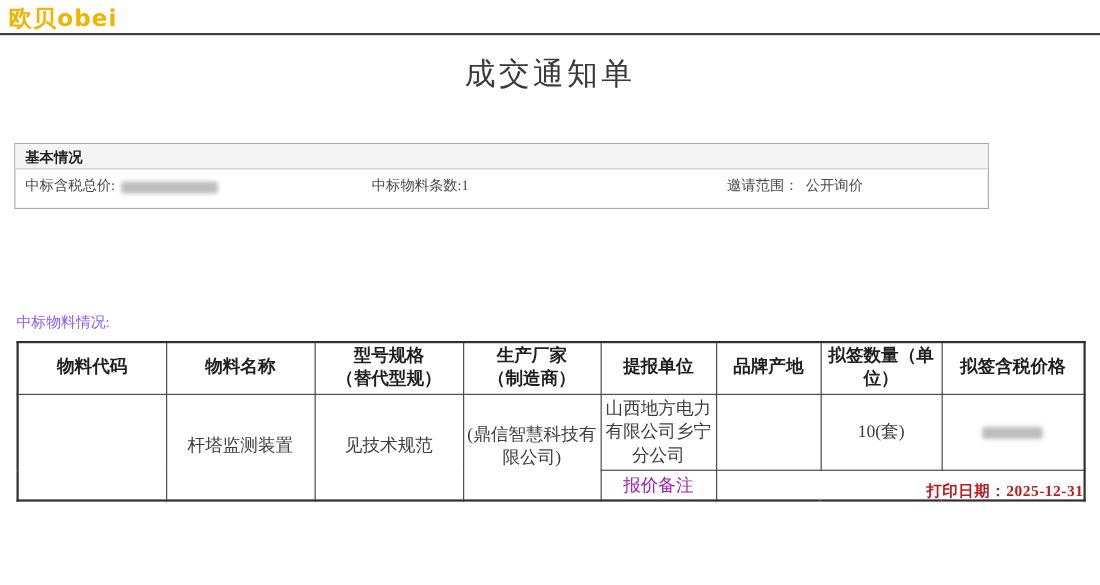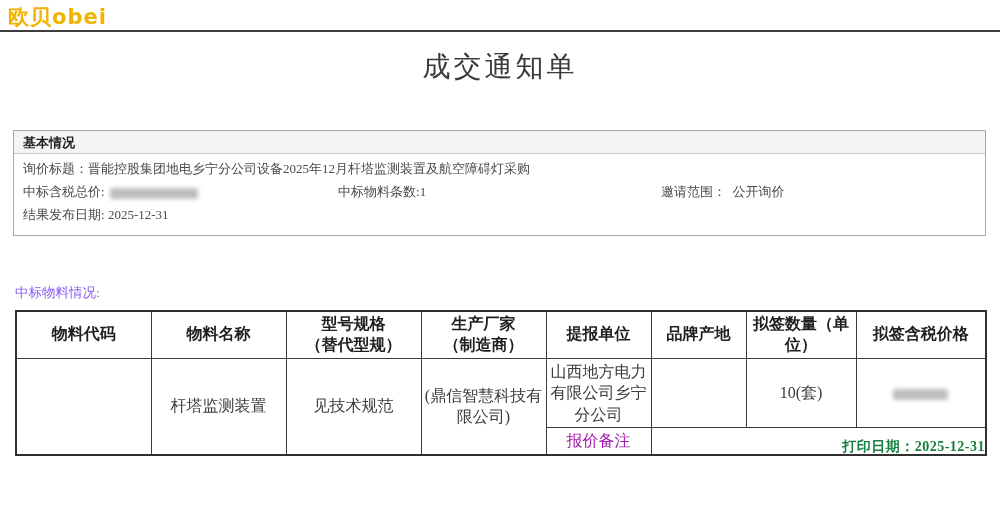--- a/index.html
+++ b/index.html
@@ -41,21 +41,21 @@
     text-align: center;
     font-size: 28px;
     font-weight: 400;
     letter-spacing: 3px;
     color: #3a3a3a;
   }
   .basic-box {
     position: absolute;
     left: 13px;
     top: 130px;
-    width: 973px;
+    width: 886px;
     border: 1px solid #a9a9a9;
     background: #ffffff;
   }
   .box-header {
     height: 23px;
     line-height: 23px;
     background: #f4f4f4;
     border-bottom: 1px solid #c9c9c9;
     font-weight: bold;
     font-size: 13px;
@@ -120,53 +120,47 @@
   }
   tr.sub-row-1 td { height: 44px; line-height: 1.35; }
   tr.sub-row-2 td { height: 27px; }
   td.remark-label { font-weight: normal; color: #a21caf; }
   .print-date {
     position: absolute;
     top: 438px;
     right: 15px;
     font-size: 14px;
     font-weight: bold;
-    color: #15803d;
+    color: #b91c1c;
     letter-spacing: 0.5px;
   }
 </style>
 </head>
 <body>
 
 <div class="page">
 
   <div class="logo">欧贝obei</div>
   <div class="top-rule"></div>
 
   <div class="doc-title">成交通知单</div>
 
   <div class="basic-box">
     <div class="box-header">基本情况</div>
     <div class="box-body">
 
-      <div class="info-row">
-        <span>询价标题：</span><span>晋能控股集团地电乡宁分公司设备2025年12月杆塔监测装置及航空障碍灯采购</span>
-      </div>
 
 
 
       <div class="info-row">
         <span>中标含税总价:</span><span class="redacted"></span>
         <span class="c2"><span>中标物料条数:</span><span>1</span></span>
         <span class="c3"><span>邀请范围：</span>&nbsp;&nbsp;<span>公开询价</span></span>
       </div>
 
-      <div class="info-row">
-        <span>结果发布日期: </span><span>2025-12-31</span>
-      </div>
 
     </div>
   </div>
 
   <div class="materials-label">中标物料情况:</div>
 
   <table class="materials">
     <colgroup>
       <col style="width:135px">
         <col style="width:135px">

